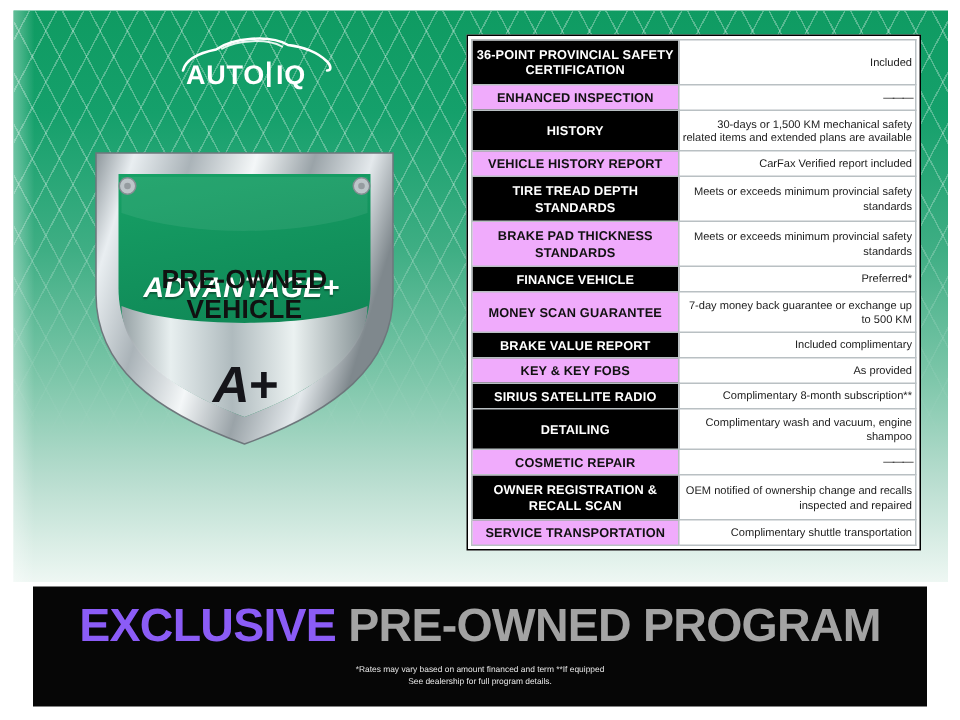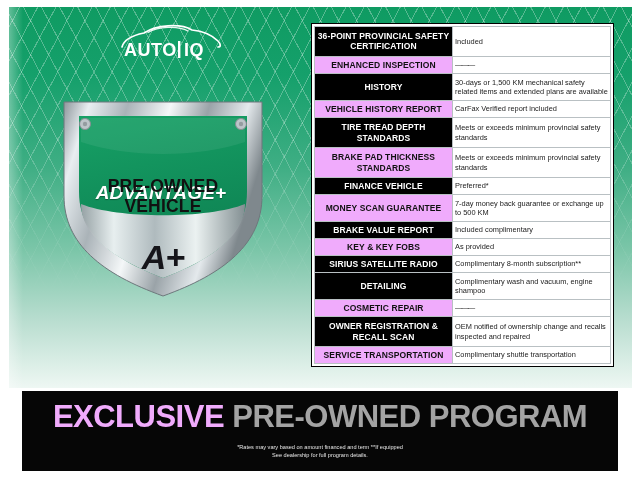--- a/index.html
+++ b/index.html
@@ -148,21 +148,21 @@
     width: 133px;
     text-align: center;
     font-size: 8.5px;
     font-weight: bold;
     line-height: 10.5px;
     letter-spacing: 0.1px;
   }
   td.lbl.dark { background: #000000; color: #ffffff; }
   td.lbl.light { background: #f0abfc; color: #111111; }
   td.val {
-    text-align: left;
+    text-align: right;
     font-size: 7.4px;
     line-height: 9.5px;
     color: #1a1a1a;
     background: #ffffff;
     padding-left: 4px;
     padding-right: 4px;
   }
   .dash { letter-spacing: -1px; font-size: 9px; }
 
   
@@ -177,21 +177,21 @@
   .banner-title {
     position: absolute;
     left: 0; right: 0;
     top: 8px;
     text-align: center;
     font-size: 31px;
     font-weight: bold;
     letter-spacing: -0.5px;
     white-space: nowrap;
   }
-  .banner-title .hl { color: #f0abfc; }
+  .banner-title .hl { color: #8b5cf6; }
   .banner-title .wt { color: #a3a3a3; }
   .fineprint {
     position: absolute;
     left: 0; right: 0;
     top: 52px;
     text-align: center;
     color: #e8e8e8;
     font-size: 5.6px;
     line-height: 8px;
   }

